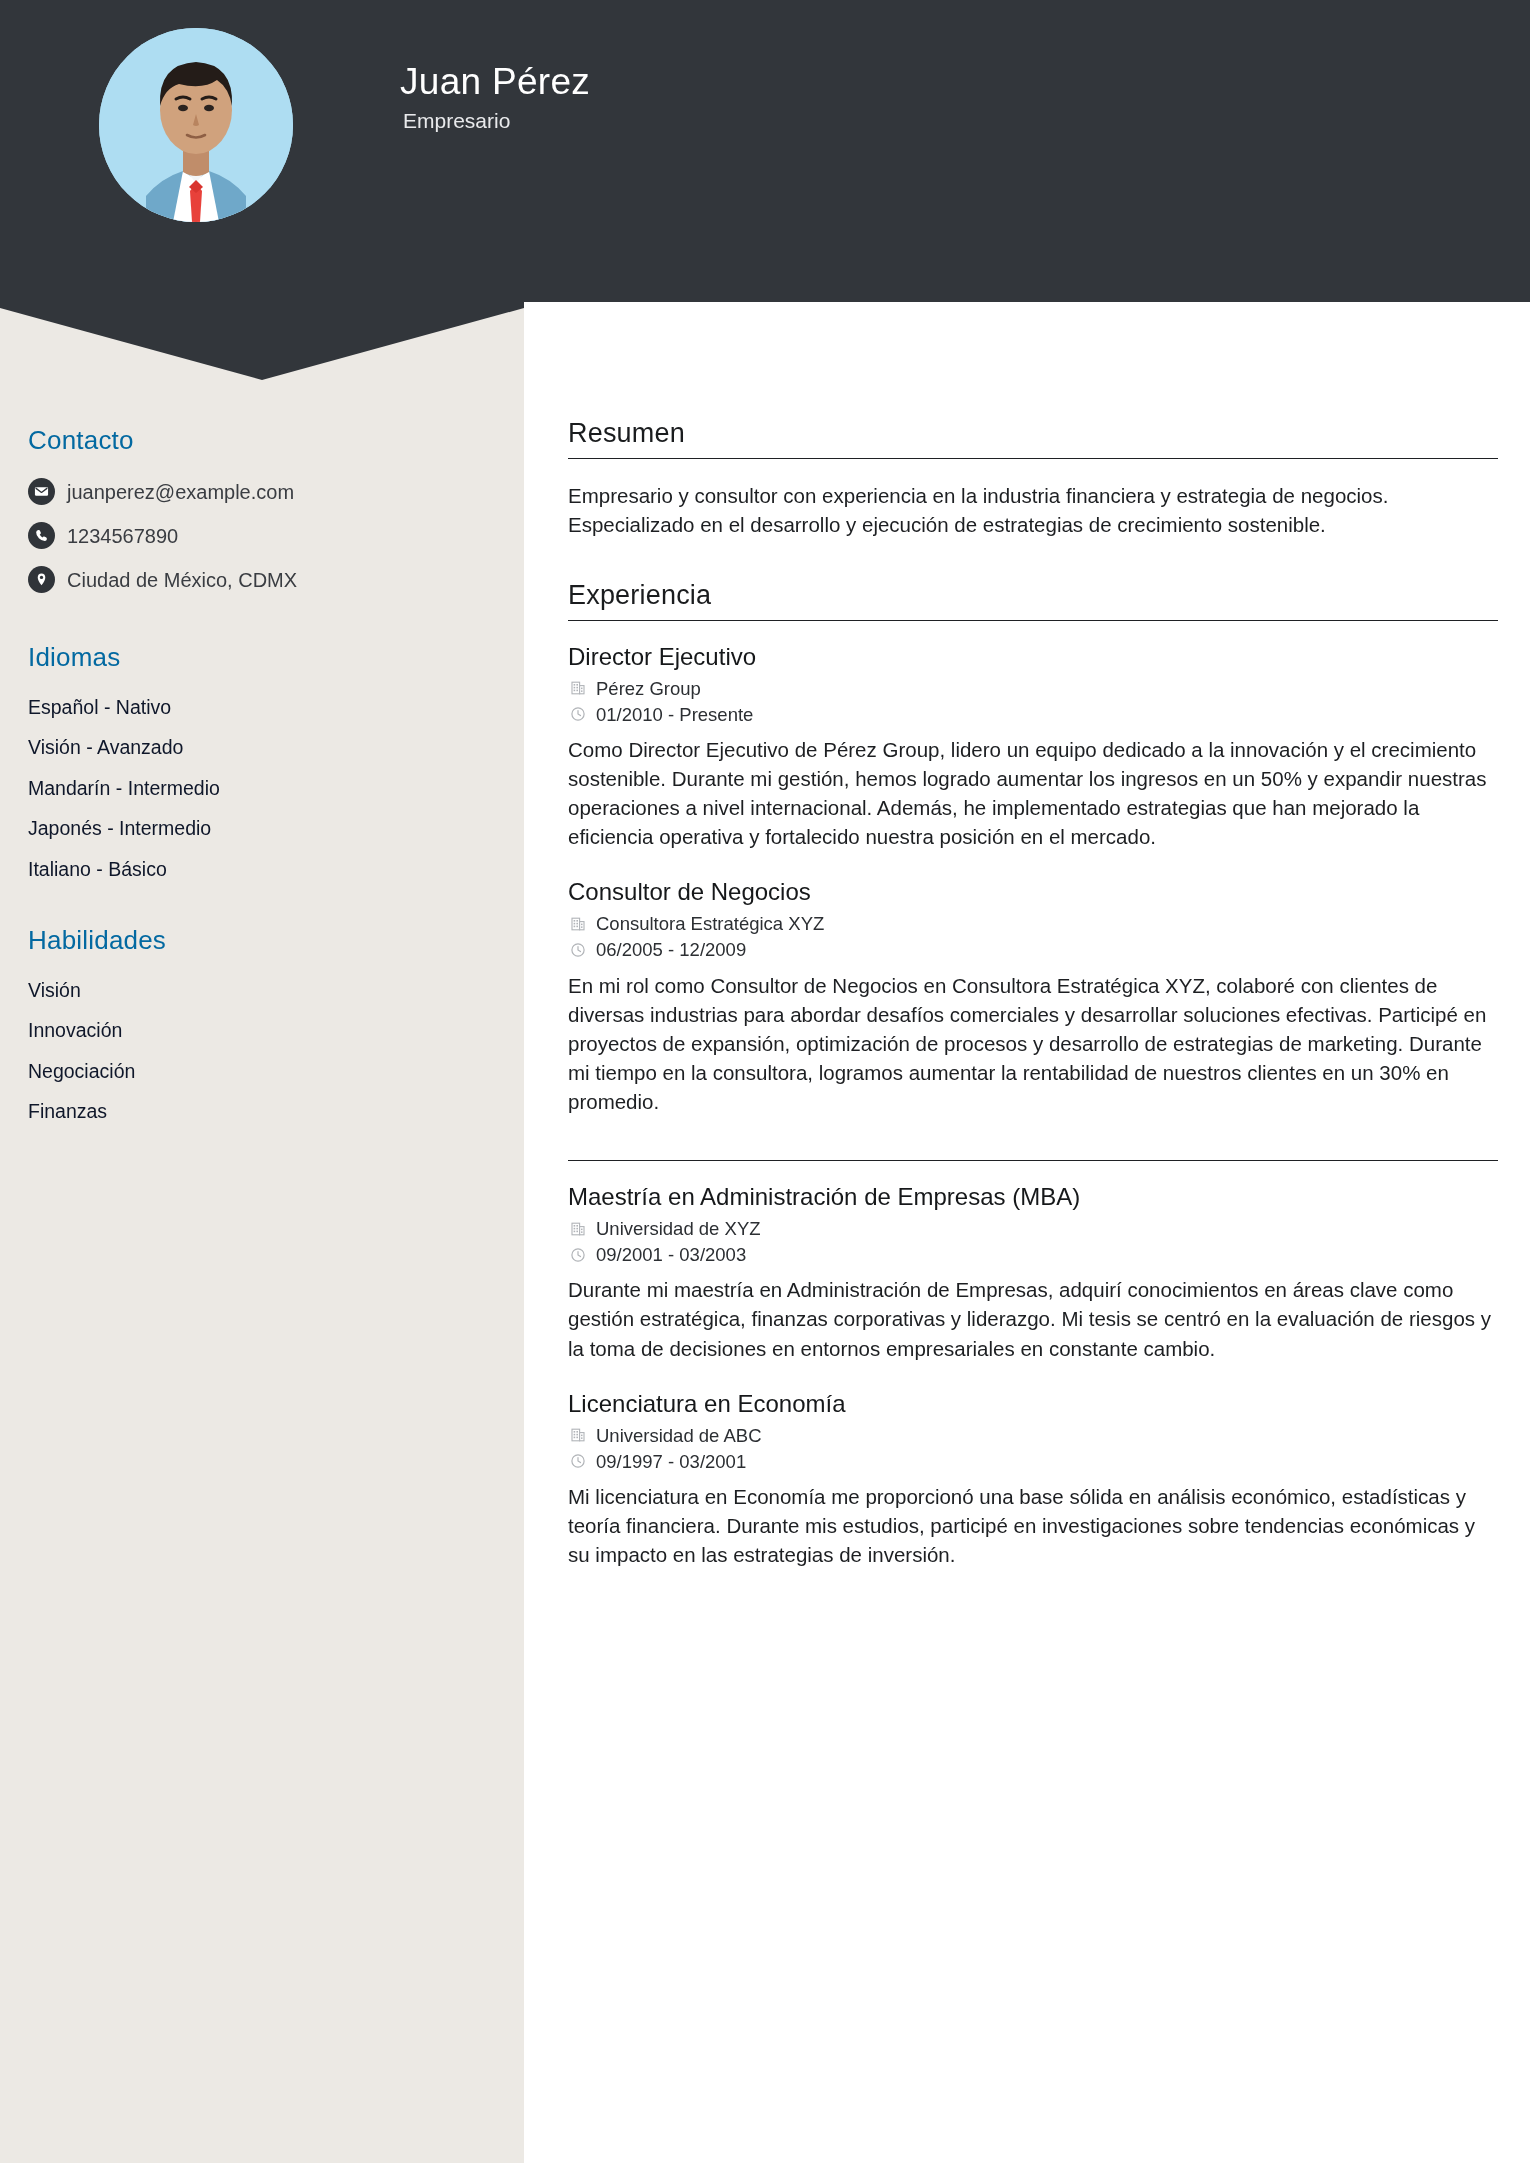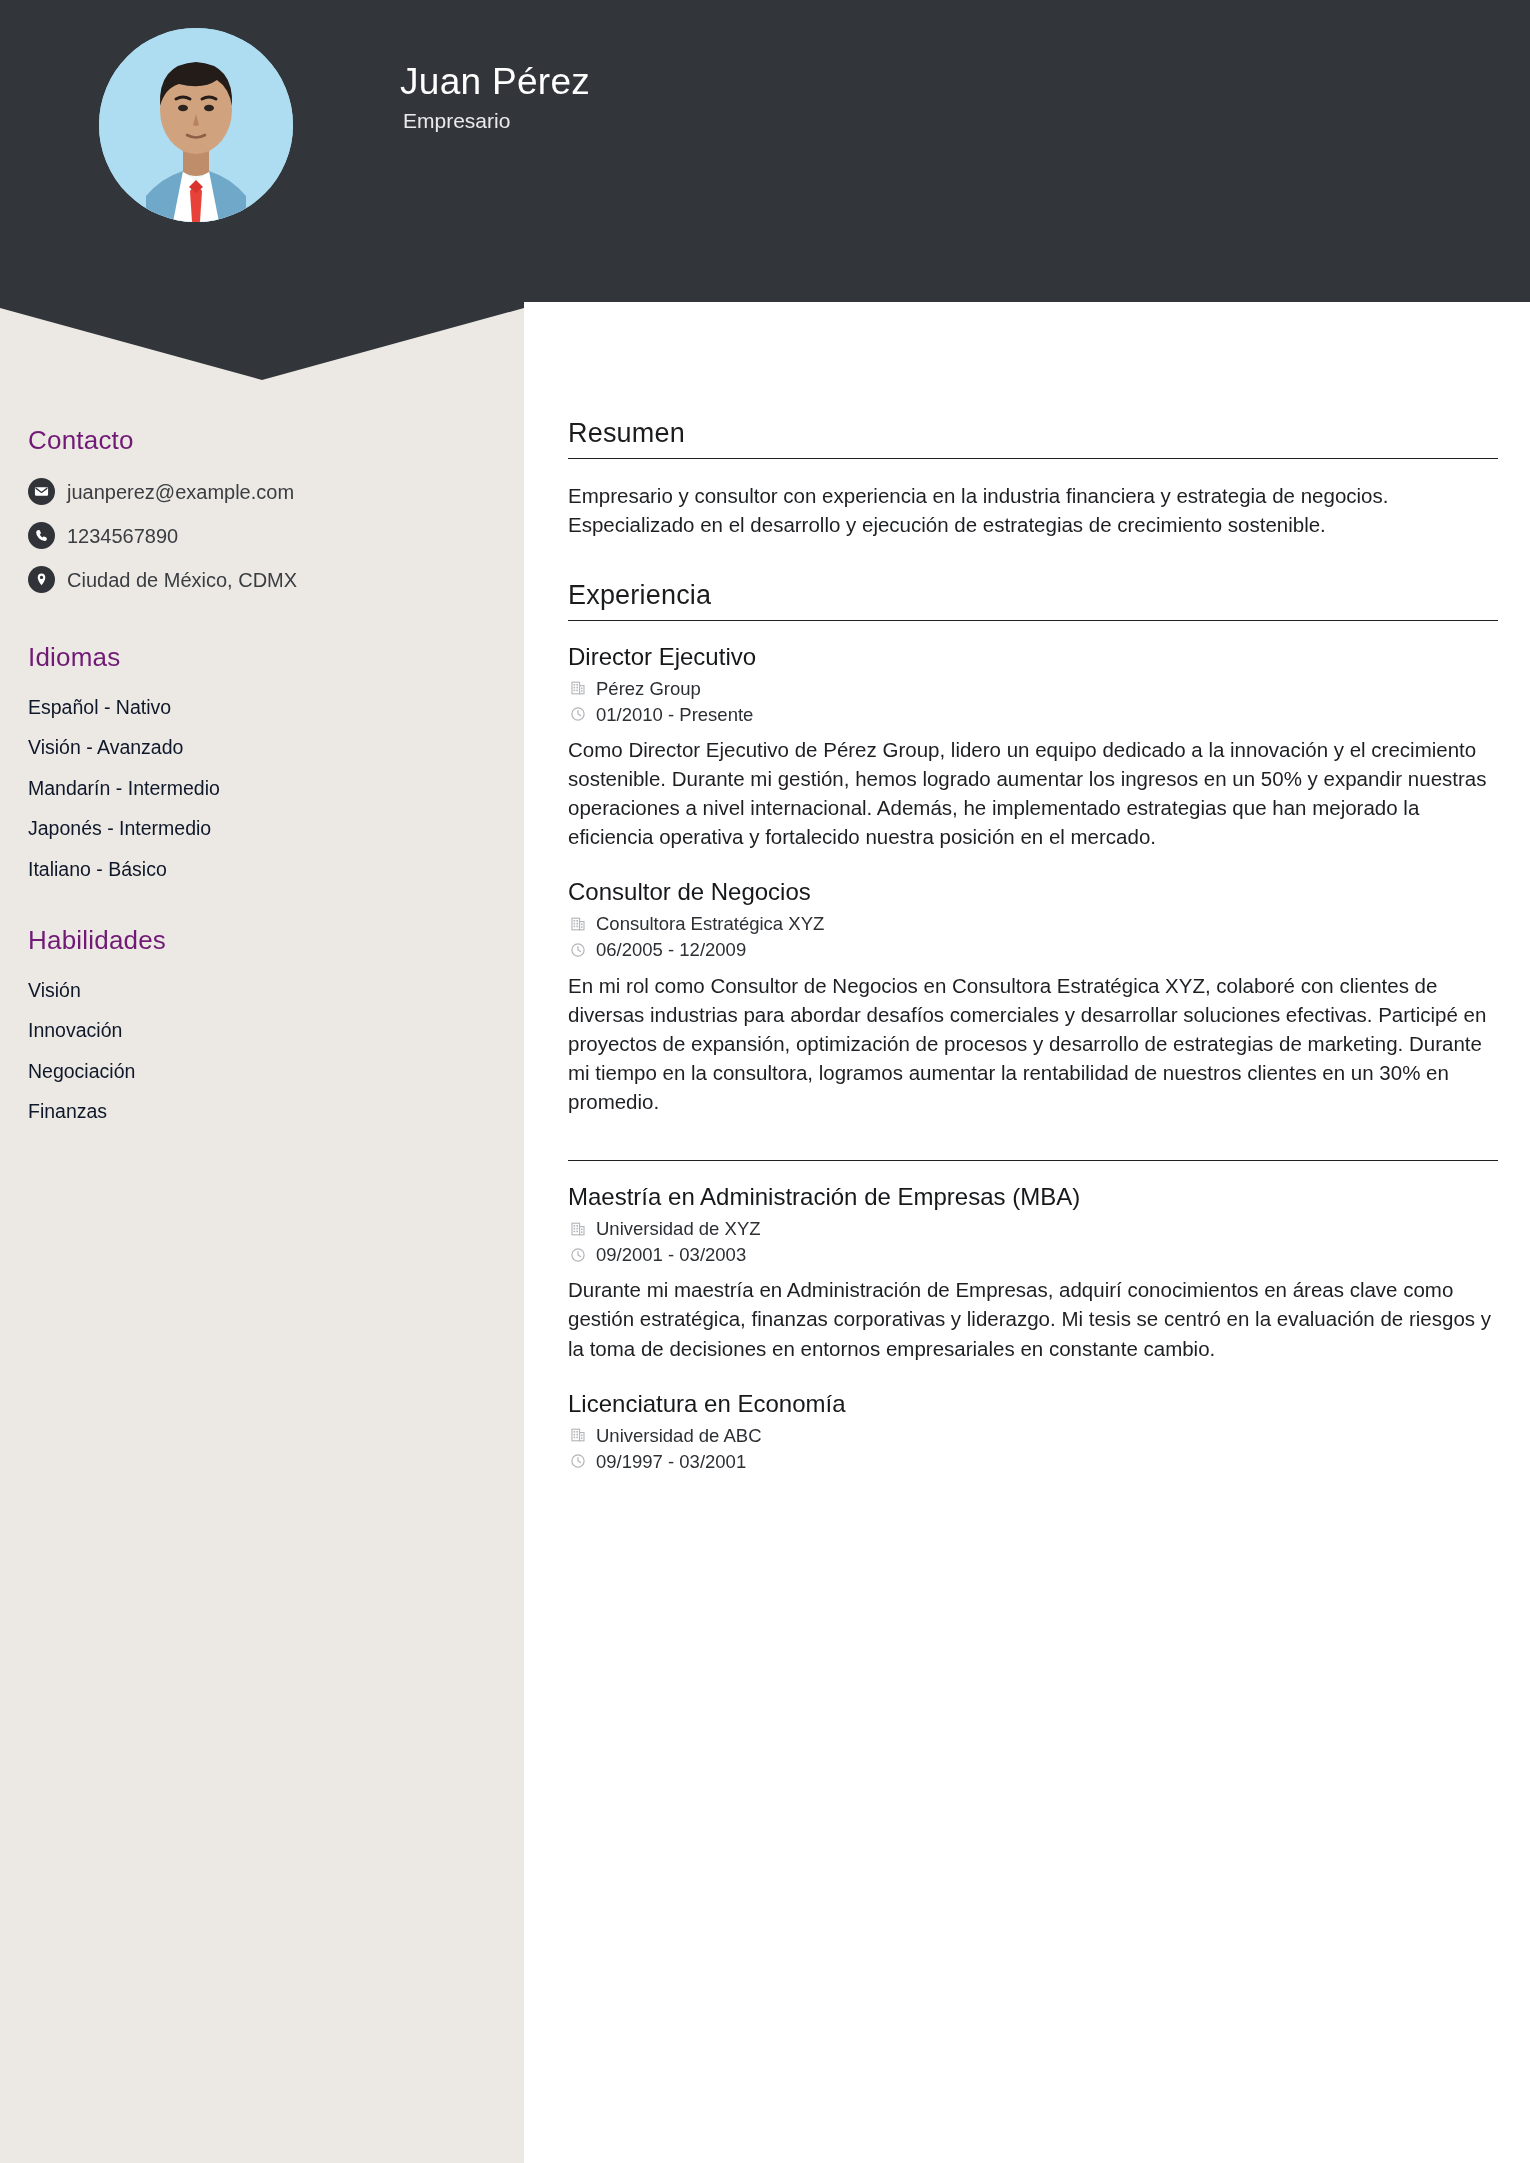--- a/index.html
+++ b/index.html
@@ -84,21 +84,21 @@
   }
   .sidebar-inner {
     position: absolute;
     left: 28px;
     top: 123px;
     width: 470px;
   }
   .side-heading {
     font-size: 26px;
     font-weight: 400;
-    color: #701a75;
+    color: #0369a1;
     margin: 0 0 22px 0;
     letter-spacing: .2px;
   }
   .side-block { margin-bottom: 44px; }
   .side-block.contact { margin-bottom: 49px; }
 
   .contact-row {
     display: flex;
     align-items: center;
     margin-bottom: 17px;
@@ -434,19 +434,20 @@
           </div>
           <div class="meta-row">
             <span class="meta-icon">
               <svg width="16" height="16" viewBox="0 0 16 16" aria-hidden="true">
                 <circle cx="8" cy="8" r="6.1" fill="none" stroke="#b1b4b8" stroke-width="1.2"></circle>
                 <path d="M8 4.5 L8 8 L10.5 9.6" stroke="#b1b4b8" stroke-width="1.2" fill="none" stroke-linecap="round" stroke-linejoin="round"></path>
               </svg>
             </span>
             <span class="meta-text">09/1997 - 03/2001</span>
           </div>
+          <p class="entry-desc">Mi licenciatura en Economía me proporcionó una base sólida en análisis económico, estadísticas y teoría financiera. Durante mis estudios, participé en investigaciones sobre tendencias económicas y su impacto en las estrategias de inversión.</p>
         </article>
       </section>
 
     </div>
   </main>
 
 </div>
 
 </body></html>

